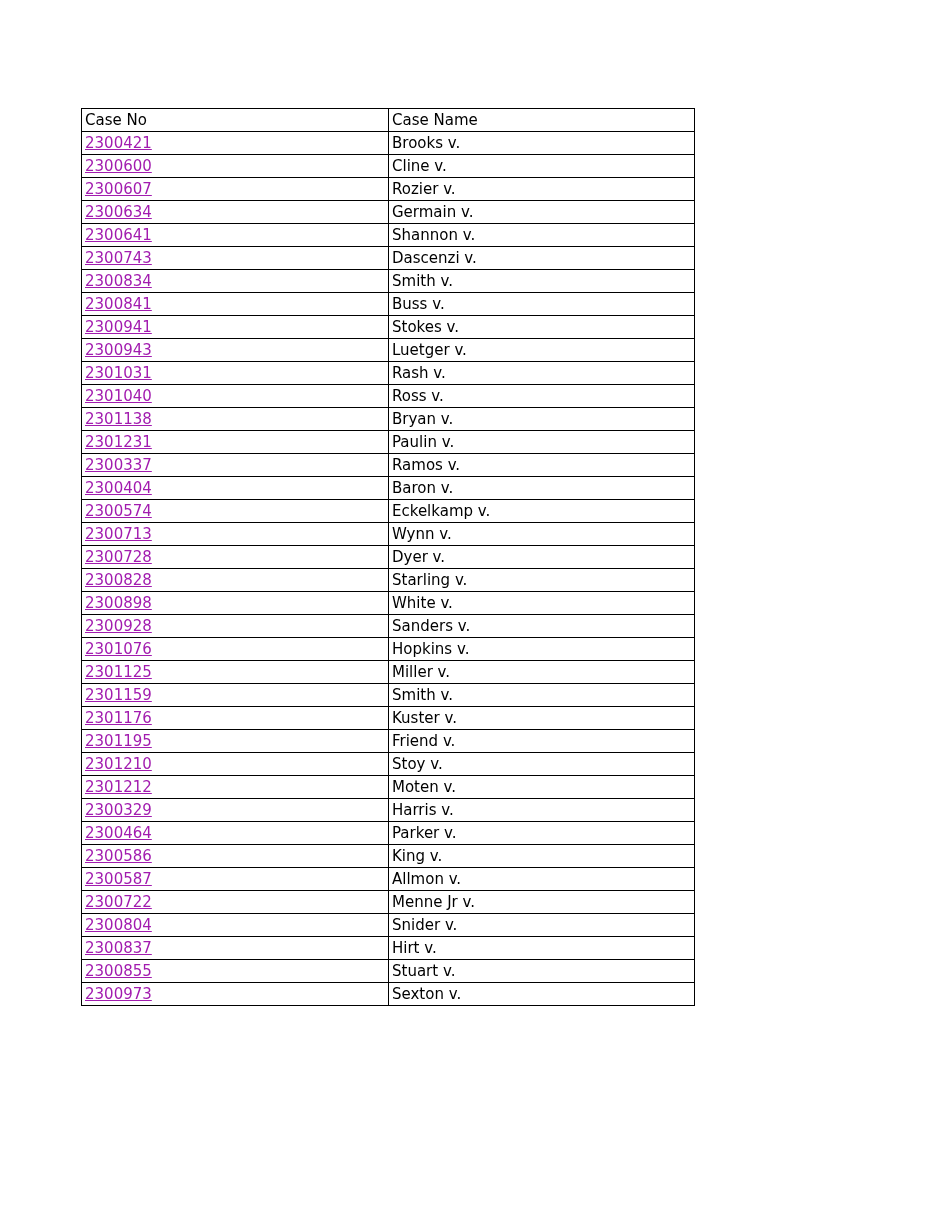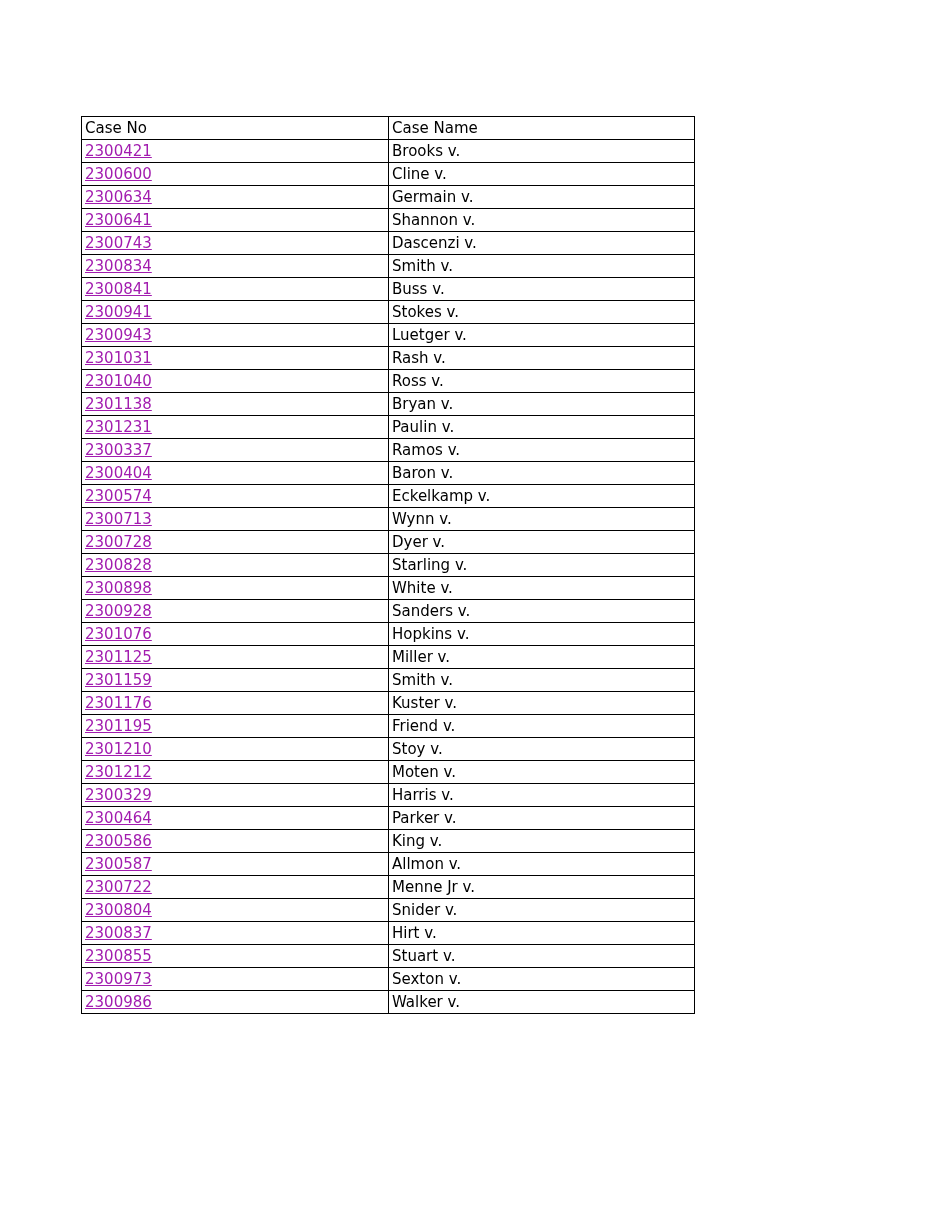--- a/index.html
+++ b/index.html
@@ -14,21 +14,20 @@
     position: absolute;
     left: 81px;
     top: 108px;
   }
   table.case-table {
     border-collapse: collapse;
     table-layout: fixed;
     width: 613px;
     font-size: 15px;
     color: #000000;
-    margin-top: 8px;
   }
   table.case-table th,
   table.case-table td {
     border: 1px solid #000000;
     padding: 1px 2px 2px 3px;
     height: 19px;
     text-align: left;
     font-weight: normal;
     vertical-align: middle;
     overflow: hidden;
@@ -60,20 +59,24 @@
     <tbody>
         <tr>
           <td><a class="case-link" href="#">2300421</a></td>
           <td>Brooks v.</td>
         </tr>
         <tr>
           <td><a class="case-link" href="#">2300600</a></td>
           <td>Cline v.</td>
         </tr>
         <tr>
+          <td><a class="case-link" href="#">2300607</a></td>
+          <td>Rozier v.</td>
+        </tr>
+        <tr>
           <td><a class="case-link" href="#">2300634</a></td>
           <td>Germain v.</td>
         </tr>
         <tr>
           <td><a class="case-link" href="#">2300641</a></td>
           <td>Shannon v.</td>
         </tr>
         <tr>
           <td><a class="case-link" href="#">2300743</a></td>
           <td>Dascenzi v.</td>
@@ -198,20 +201,16 @@
           <td><a class="case-link" href="#">2300837</a></td>
           <td>Hirt v.</td>
         </tr>
         <tr>
           <td><a class="case-link" href="#">2300855</a></td>
           <td>Stuart v.</td>
         </tr>
         <tr>
           <td><a class="case-link" href="#">2300973</a></td>
           <td>Sexton v.</td>
-        </tr>
-        <tr>
-          <td><a class="case-link" href="#">2300986</a></td>
-          <td>Walker v.</td>
         </tr>
       </tbody>
   </table>
 </div>
 
 </body></html>

